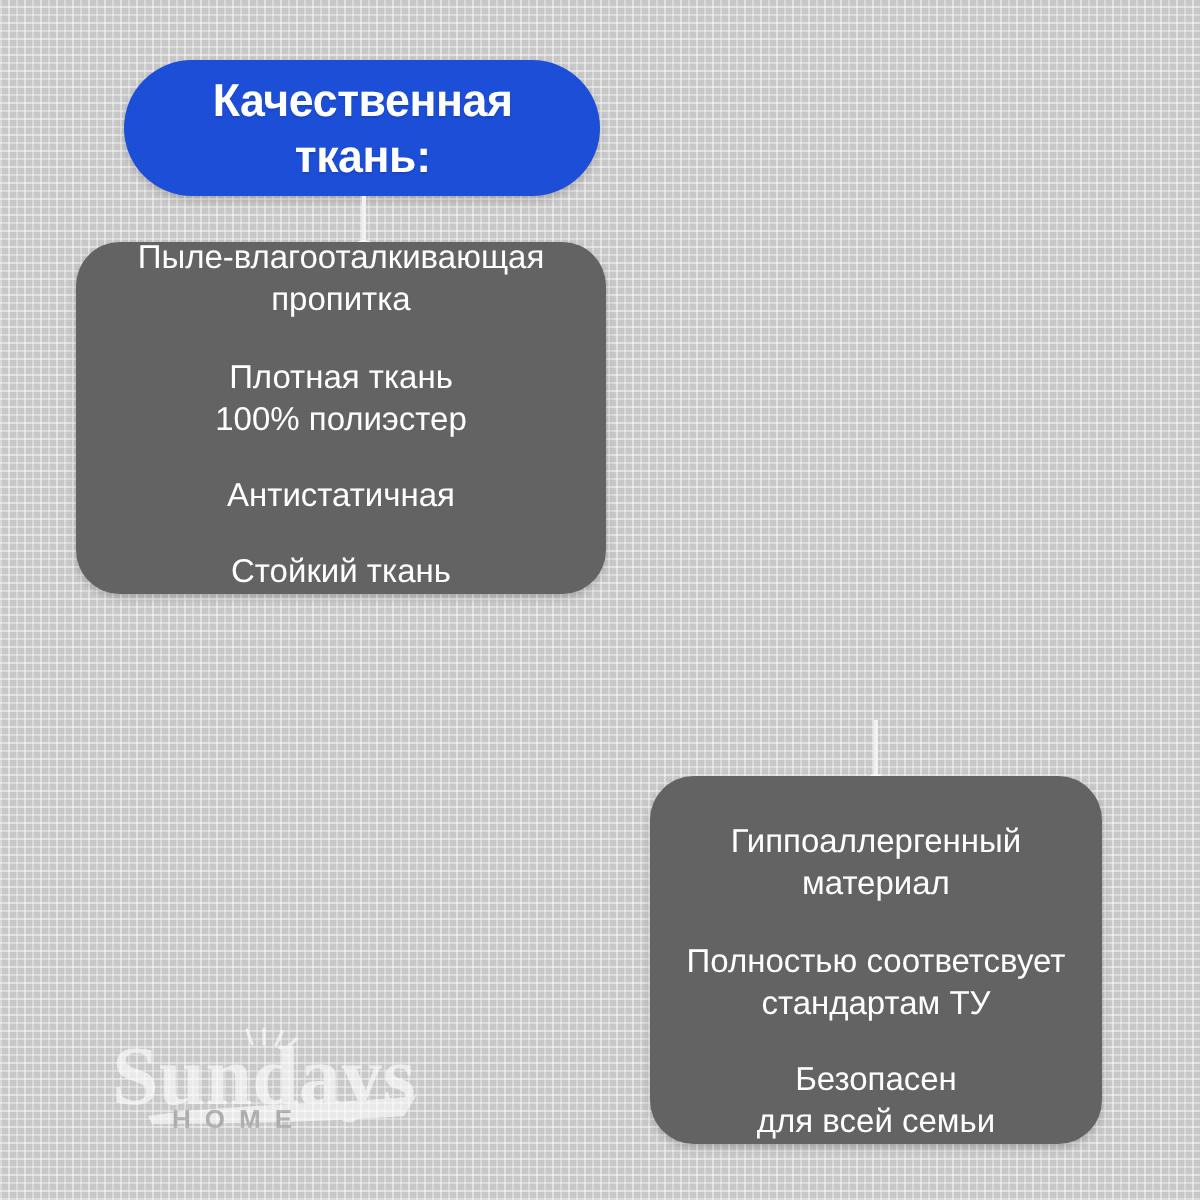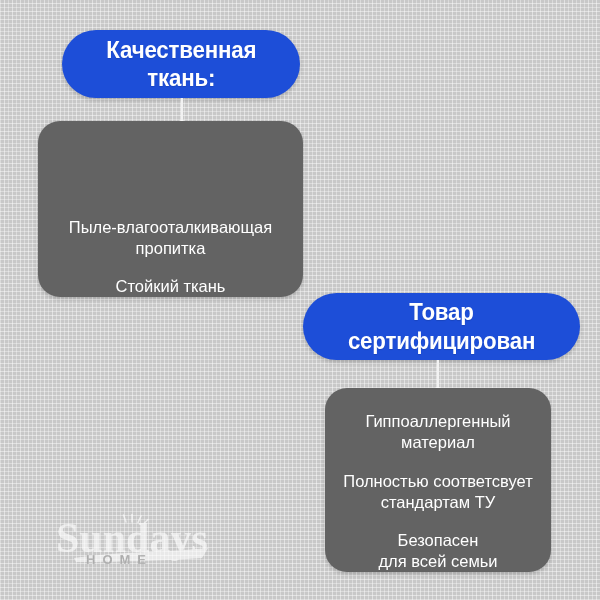--- a/index.html
+++ b/index.html
@@ -77,26 +77,25 @@
     <div class="pill-text">Качественная<br>ткань:</div>
   </div>
 
   <div class="connector" id="conn-1">
     <div class="stem"></div>
     <div class="dot"></div>
   </div>
 
   <div class="card" id="card-1">
     <div class="card-line">Пыле-влагооталкивающая<br>пропитка</div>
+    <div class="card-line">Плотная ткань<br>100% полиэстер</div>
+    <div class="card-line">Антистатичная</div>
     <div class="card-line">Стойкий ткань</div>
   </div>
 
-  <div class="pill" id="pill-2">
-    <div class="pill-text">Товар<br>сертифицирован</div>
-  </div>
 
   <div class="connector" id="conn-2">
     <div class="stem"></div>
     <div class="dot"></div>
   </div>
 
   <div class="card" id="card-2">
     <div class="card-line">Гиппоаллергенный<br>материал</div>
     <div class="card-line">Полностью соответсвует<br>стандартам ТУ</div>
     <div class="card-line">Безопасен<br>для всей семьи</div>

